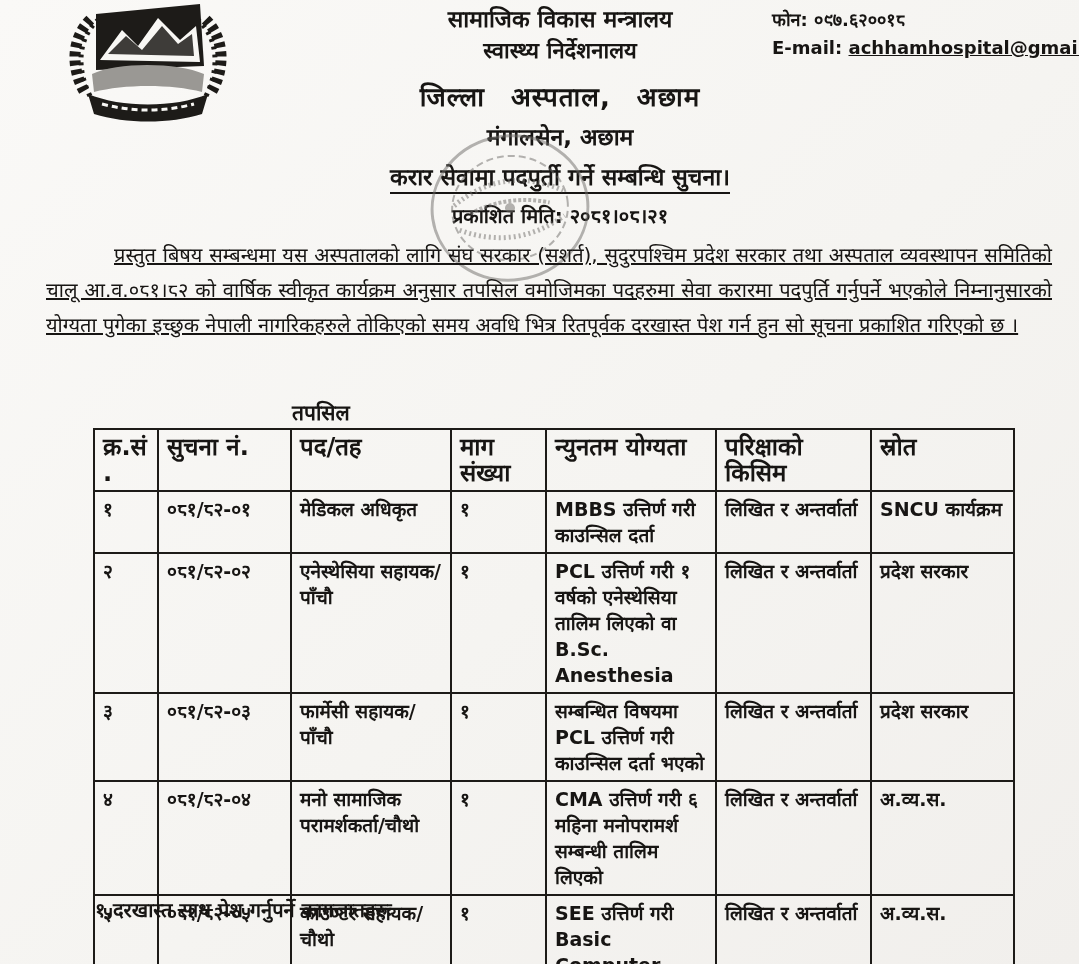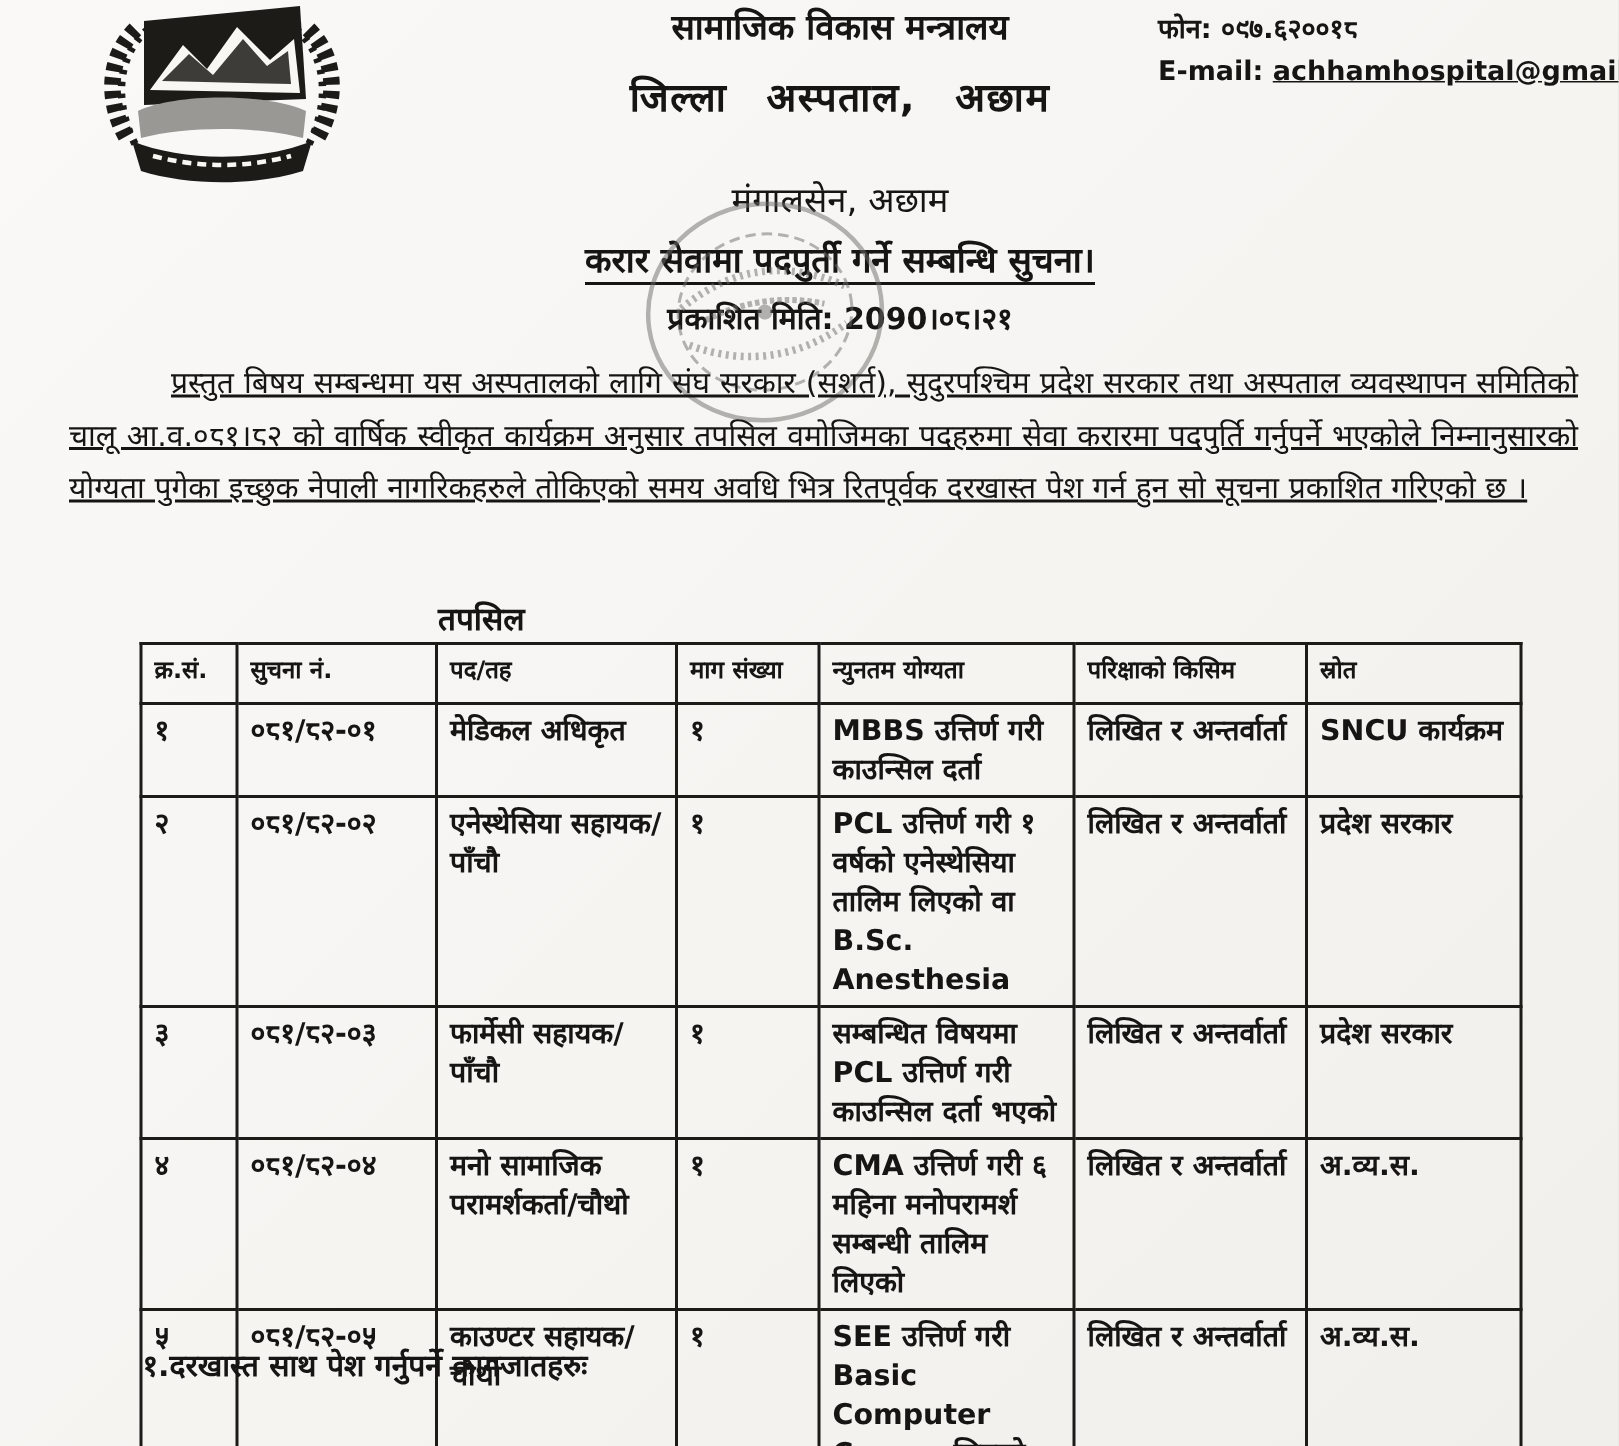--- a/index.html
+++ b/index.html
@@ -14,21 +14,21 @@
     position:relative;
     width:1079px;height:964px;
     background:linear-gradient(135deg,#faf9f7 0%,#f5f4f1 55%,#f1efec 100%);
   }
   
   .logo{position:absolute;left:62px;top:-4px;width:172px;height:140px;}
   .head-center{position:absolute;left:290px;top:4px;width:540px;text-align:center;}
   .ministry{font-size:23px;font-weight:bold;line-height:30px;text-align:center;}
   .directorate{font-size:22px;font-weight:bold;line-height:30px;margin-top:2px;}
   .hospital{font-size:26px;font-weight:bold;letter-spacing:1px;word-spacing:16px;margin-top:12px;white-space:nowrap;}
-  .location{font-size:23px;font-weight:normal;margin-top:34px;}
+  .location{font-size:23px;font-weight:bold;margin-top:6px;}
   .notice-title{display:inline-block;font-size:23px;font-weight:bold;margin-top:8px;
     border-bottom:2.5px solid #171513;padding-bottom:0;}
   .published{font-size:20px;font-weight:bold;margin-top:8px;}
   .contact{position:absolute;left:772px;top:6px;width:300px;font-size:18px;line-height:28px;}
   .contact .row{white-space:nowrap;font-weight:bold;}
   .contact a{color:#171513;text-decoration:underline;font-weight:bold;}
   
   .stamp{position:absolute;left:425px;top:128px;width:170px;height:160px;
     opacity:.5;pointer-events:none;transform:rotate(-8deg);}
   
@@ -37,21 +37,21 @@
     font-weight:500;text-decoration:underline;}
   .tapasil{position:absolute;left:292px;top:398px;font-size:21px;font-weight:bold;}
   
   table.jobs{position:absolute;left:93px;top:428px;width:920px;
     border-collapse:collapse;table-layout:fixed;
     font-size:19px;font-weight:600;line-height:26px;}
   table.jobs td,table.jobs th{
     border:2.2px solid #1d1b18;
     padding:4px 8px;vertical-align:top;text-align:left;
     overflow:hidden;word-wrap:break-word;}
-  table.jobs th{font-weight:bold;font-size:16px;height:30px;border-radius:19px;}
+  table.jobs th{font-weight:bold;font-size:24px;height:30px;border-radius:19px;}
   td.tc,th.tc{text-align:center;}
   tbody tr:nth-child(1) td{height:50px;}
   tbody tr:nth-child(2) td{height:98px;}
   tbody tr:nth-child(3) td{height:70px;}
   tbody tr:nth-child(4) td{height:78px;}
   tbody tr:nth-child(5) td{height:68px;}
   tbody tr:nth-child(6) td{height:24px;}
   tbody tr:nth-child(7) td{height:22px;}
   .footnote{position:absolute;left:95px;top:896px;font-size:20px;font-weight:bold;}
 </style>
@@ -74,26 +74,27 @@
 
       <path d="M30,78 C55,66 115,66 142,78 L140,96 C110,88 62,88 32,96 Z" fill="#9a9894"></path>
 
       <path d="M26,98 C60,112 112,112 146,98 L140,118 C108,128 64,128 32,118 Z" fill="#1d1b18"></path>
       <path d="M40,108 q46,12 92,0" fill="none" stroke="#f8f7f4" stroke-width="3" stroke-dasharray="6 4"></path>
     </svg>
   </div>
 
   <div class="head-center">
     <div class="ministry">सामाजिक विकास मन्त्रालय</div>
+    <div class="directorate">स्वास्थ्य निर्देशनालय</div>
     <div class="hospital">जिल्ला अस्पताल, अछाम</div>
     <div class="location">मंगालसेन, अछाम</div>
     <div>
       <span class="notice-title">करार सेवामा पदपुर्ती गर्ने सम्बन्धि सुचना।</span>
     </div>
-    <div class="published">प्रकाशित मिति: 2090।०८।२१</div>
+    <div class="published">प्रकाशित मिति: २०८१।०८।२१</div>
   </div>
 
   <div class="contact">
     <div class="row">
       <span>फोन:</span>
       <span>०९७.६२००१८</span>
     </div>
     <div class="row">
       <span>E-mail:</span>
       <a href="#">achhamhospital@gmail.com</a>

